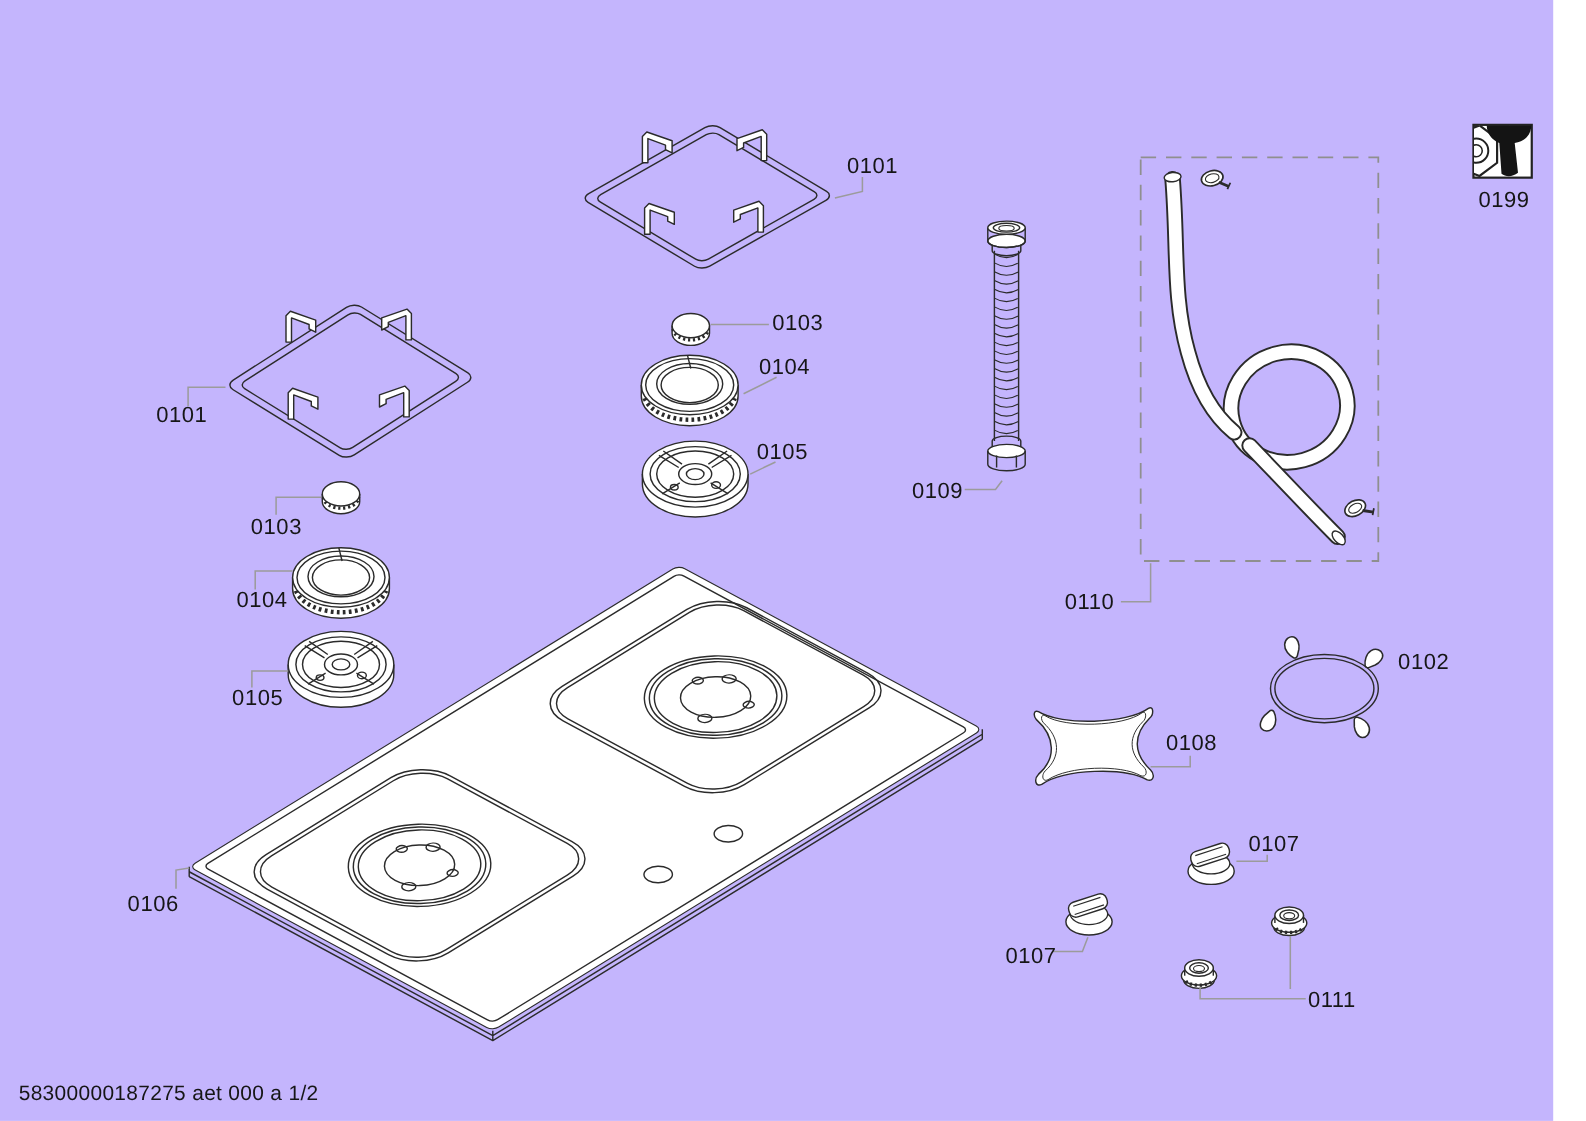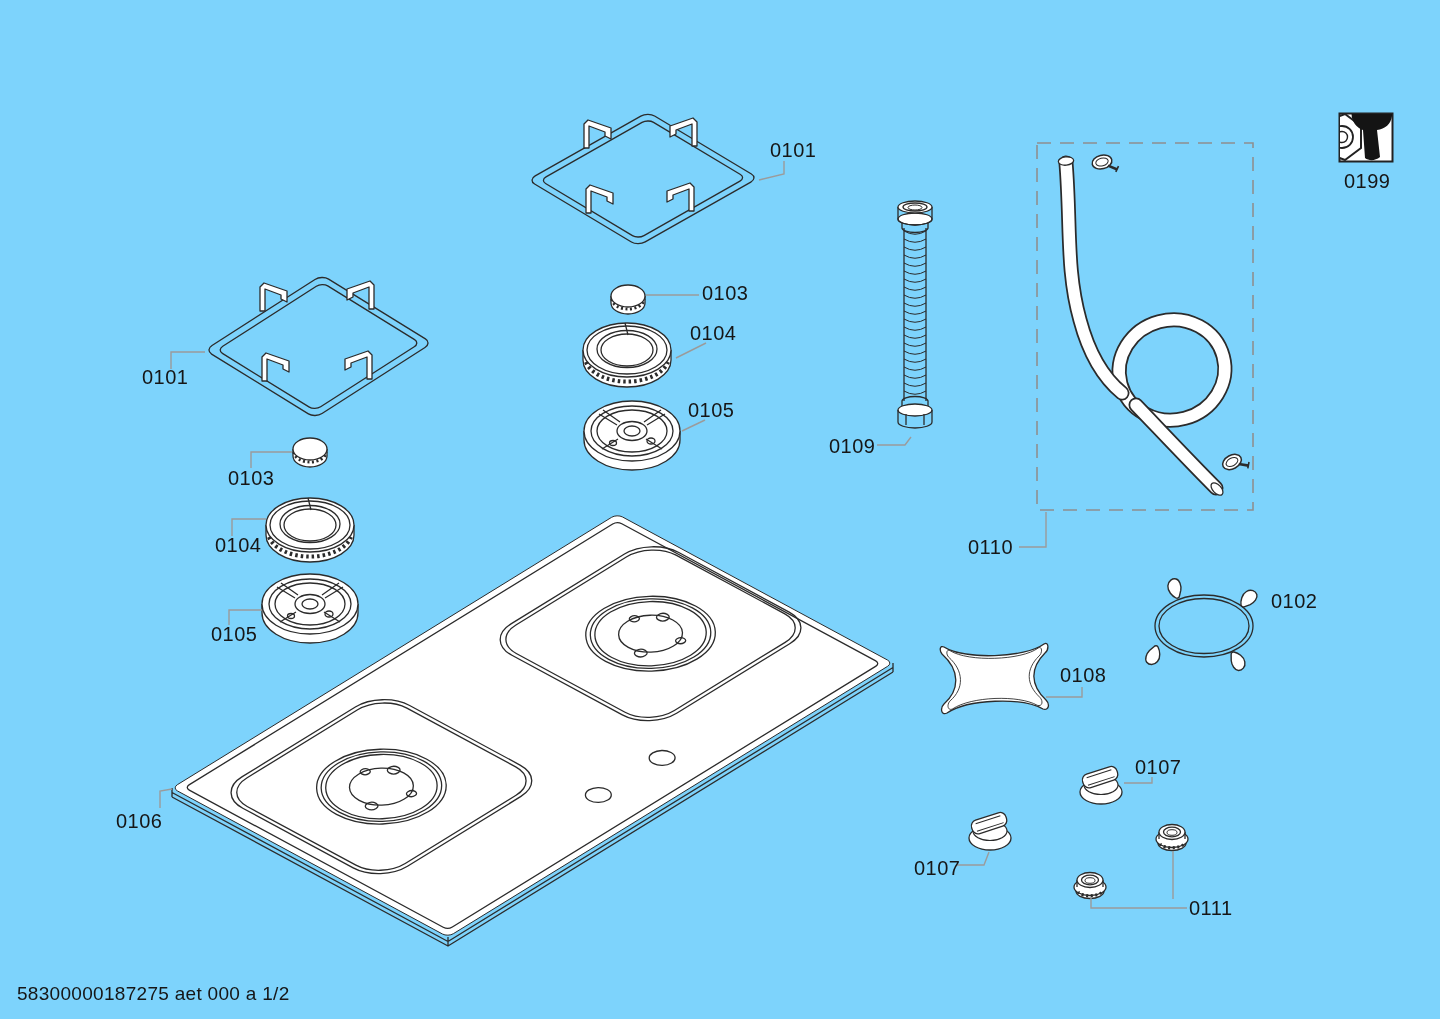--- a/index.html
+++ b/index.html
@@ -1,17 +1,17 @@
 <!DOCTYPE html>
 <html><head>
 <meta charset="utf-8">
 <style>
   html,body{margin:0;padding:0;background:#fff;}
-  .canvas{position:relative;width:1412px;height:1019px;background:#7dd3fc;overflow:hidden;
-          font-family:"Liberation Sans",sans-serif;padding-left:28px;}
+  .canvas{position:relative;width:1412px;height:1019px;background:#c4b5fd;overflow:hidden;
+          font-family:"Liberation Sans",sans-serif;}
   svg{position:absolute;left:0;top:0;}
   text{font-family:"Liberation Sans",sans-serif;font-size:20px;fill:#161616;letter-spacing:.5px;}
   .ftr{font-size:19px;letter-spacing:.3px;}
   .ln{stroke:#2b2b2b;stroke-width:1.3;fill:none;stroke-linejoin:round;}
   .lnf{stroke:#2b2b2b;stroke-width:1.3;fill:#fff;stroke-linejoin:round;}
   .thin{stroke:#2b2b2b;stroke-width:1;fill:none;}
   .leader{stroke:#9b9b9b;stroke-width:1.4;fill:none;}
   .tubeO{stroke:#2b2b2b;stroke-width:15;fill:none;stroke-linecap:round;}
   .tubeI{stroke:#fff;stroke-width:11.5;fill:none;stroke-linecap:round;}
   .dash{stroke:#8f8f8f;stroke-width:1.6;fill:none;stroke-dasharray:14 9;}

